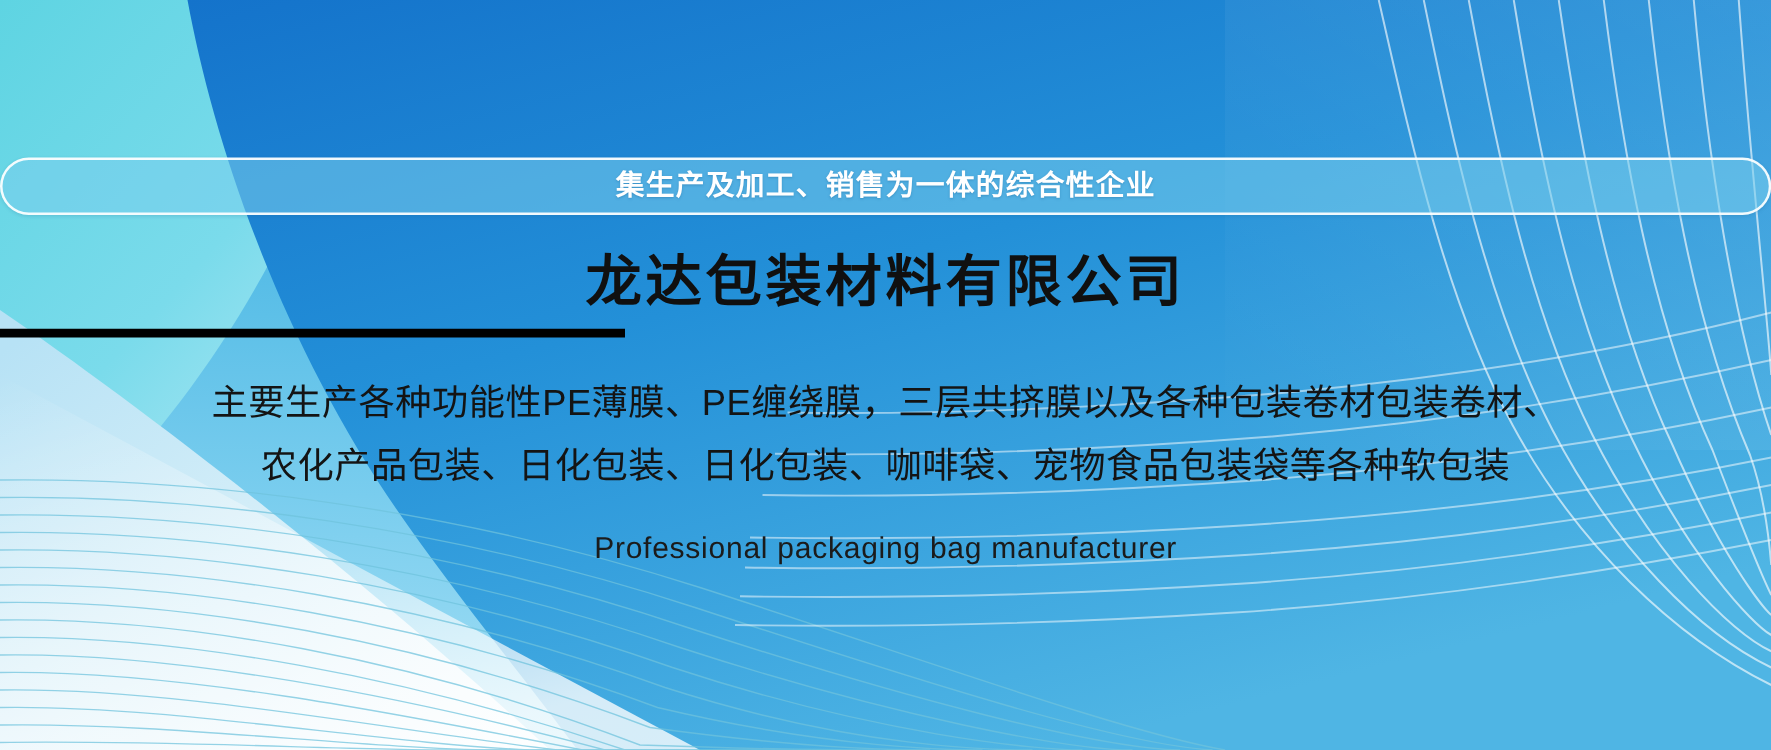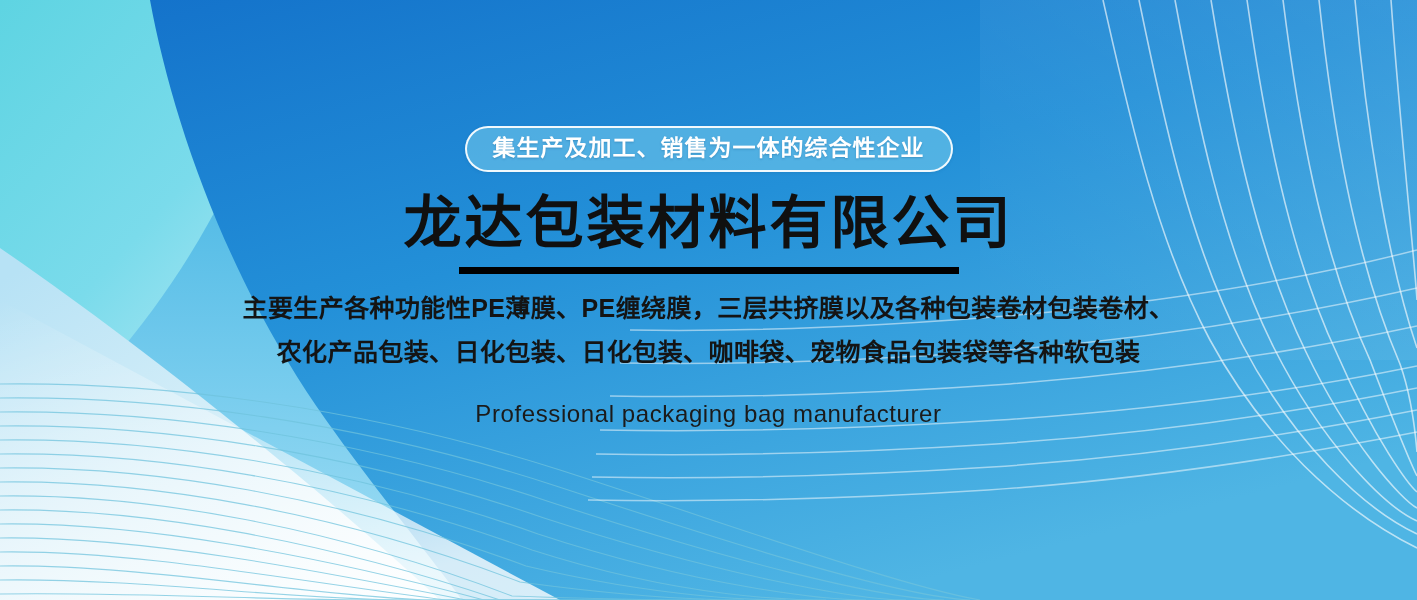--- a/index.html
+++ b/index.html
@@ -36,21 +36,20 @@
 
   
   .content {
     position: absolute;
     left: 0;
     top: 0;
     width: 100%;
     height: 100%;
     display: flex;
     flex-direction: column;
-    align-items: center;
     justify-content: flex-start;
     text-align: center;
   }
 
   .pill {
     margin-top: 126px;
     display: inline-block;
     padding: 7px 26px 9px;
     border: 2px solid rgba(255,255,255,0.92);
     border-radius: 26px;
@@ -58,41 +57,41 @@
     color: #ffffff;
     font-size: 23px;
     font-weight: bold;
     letter-spacing: 1px;
     line-height: 1.15;
     text-shadow: 0 1px 2px rgba(20,90,140,0.35);
     box-shadow: 0 1px 3px rgba(20,90,140,0.18);
   }
 
   .title {
-    margin-top: 19px;
+    margin-top: 29px;
     color: #101010;
-    font-size: 58px;
+    font-size: 45px;
     font-weight: bold;
     letter-spacing: 3px;
     line-height: 1.12;
     white-space: nowrap;
   }
 
   .title-rule {
     margin-top: 11px;
     width: 500px;
     height: 7px;
     background: #000000;
   }
 
   .desc {
-    margin-top: 14px;
+    margin-top: 30px;
     color: #141414;
-    font-size: 25px;
-    font-weight: bold;
+    font-size: 29px;
+    font-weight: normal;
     line-height: 1.62;
     letter-spacing: 0.4px;
     white-space: nowrap;
   }
   .desc-line + .desc-line { margin-top: 3px; }
 
   .tagline {
     margin-top: 28px;
     color: #1b1b1b;
     font-size: 24px;

